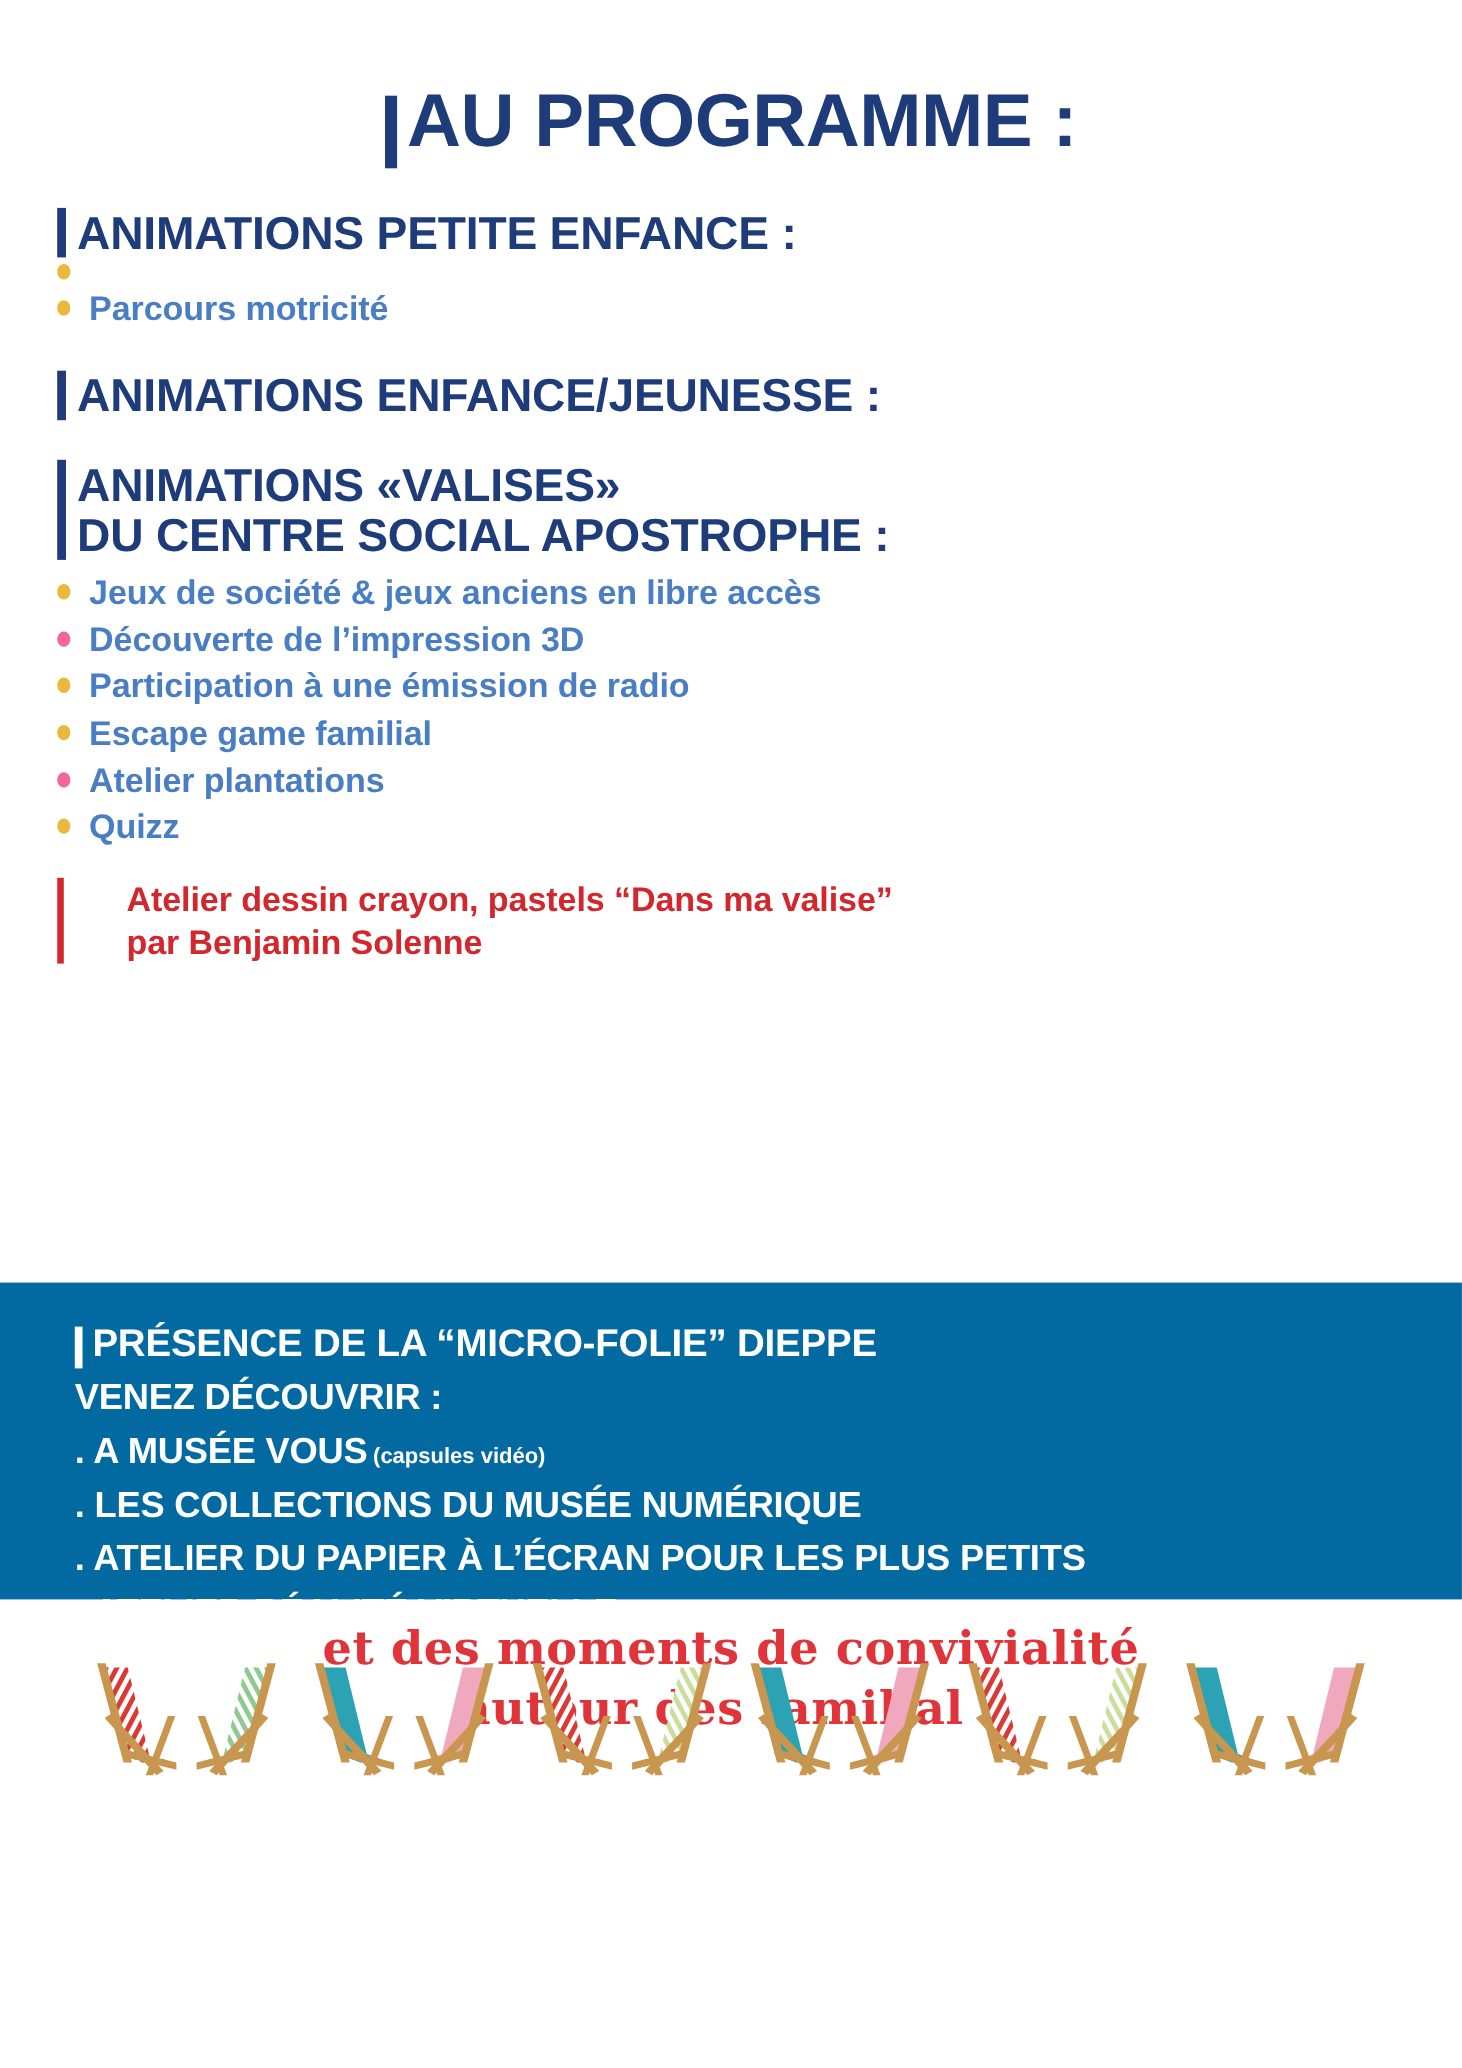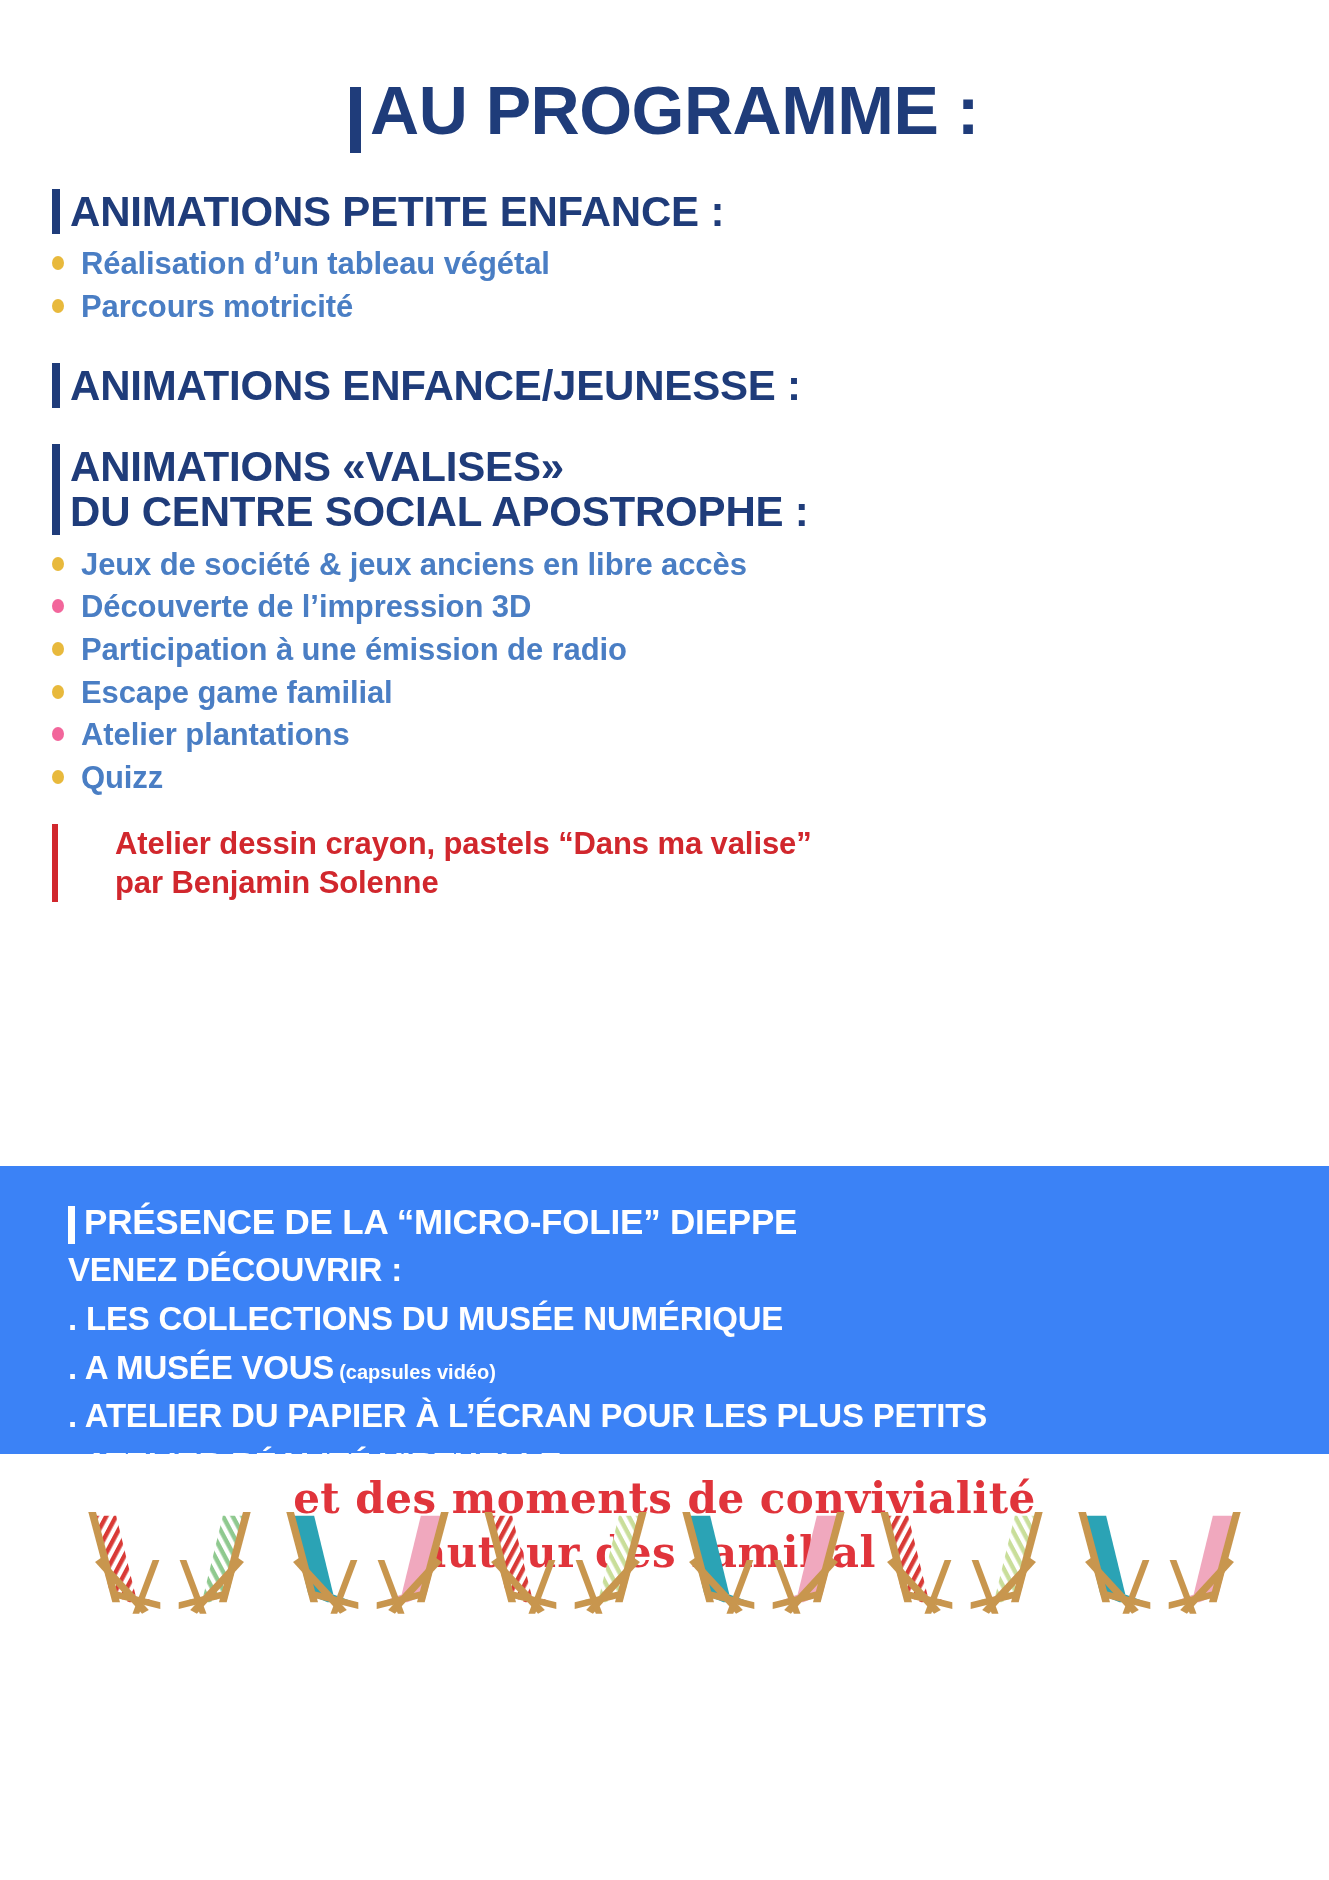--- a/index.html
+++ b/index.html
@@ -66,21 +66,21 @@
   }
   .red-text {
     font-size:31px; font-weight:bold; color:#D1272D;
     line-height:1.26; white-space:pre-line; letter-spacing:-0.1px;
   }
 
   
   .teal-band {
     position:absolute; left:0; right:0;
     top:1166px; height:288px;
-    background:#3b82f6;
+    background:#0369a1;
     padding:38px 0 0 68px;
   }
   .teal-head { display:flex; align-items:flex-start; }
   .teal-bar {
     width:7px; height:38px; background:#ffffff;
     margin-right:9px; margin-top:2px; flex:0 0 auto;
   }
   .teal-head-text {
     font-size:35px; font-weight:bold; color:#ffffff;
     letter-spacing:-0.2px; line-height:1.0;
@@ -133,21 +133,20 @@
   <div class="content">
 
     <div>
       <div class="sec-head">
         <div class="sec-bar"></div>
         <div class="sec-head-text">ANIMATIONS PETITE ENFANCE :</div>
       </div>
       <ul class="blist">
         <li class="bitem">
           <span class="bdot" style="background:#E8B93C"></span>
-          <span class="btext" style="color:#4A7EC4">Réalisation d’un tableau végétal</span>
         </li>
         <li class="bitem">
           <span class="bdot" style="background:#E8B93C"></span>
           <span class="btext" style="color:#4A7EC4">Parcours motricité</span>
         </li>
       </ul>
     </div>
 
     <div>
       <div class="sec-head">
@@ -199,24 +198,24 @@
   </div>
 
   <div class="teal-band">
     <div class="teal-head">
       <div class="teal-bar"></div>
       <div class="teal-head-text">PRÉSENCE DE LA “MICRO-FOLIE” DIEPPE</div>
     </div>
     <div class="teal-sub">VENEZ DÉCOUVRIR :</div>
     <ul class="teal-list">
       <li class="teal-item">
-        <span>. LES COLLECTIONS DU MUSÉE NUMÉRIQUE</span>
+        <span>. A MUSÉE VOUS</span><span class="teal-note">(capsules vidéo)</span>
       </li>
       <li class="teal-item">
-        <span>. A MUSÉE VOUS</span><span class="teal-note">(capsules vidéo)</span>
+        <span>. LES COLLECTIONS DU MUSÉE NUMÉRIQUE</span>
       </li>
       <li class="teal-item">
         <span>. ATELIER DU PAPIER À L’ÉCRAN POUR LES PLUS PETITS</span>
       </li>
       <li class="teal-item">
         <span>. ATELIER RÉALITÉ VIRTUELLE</span>
       </li>
     </ul>
   </div>
 

